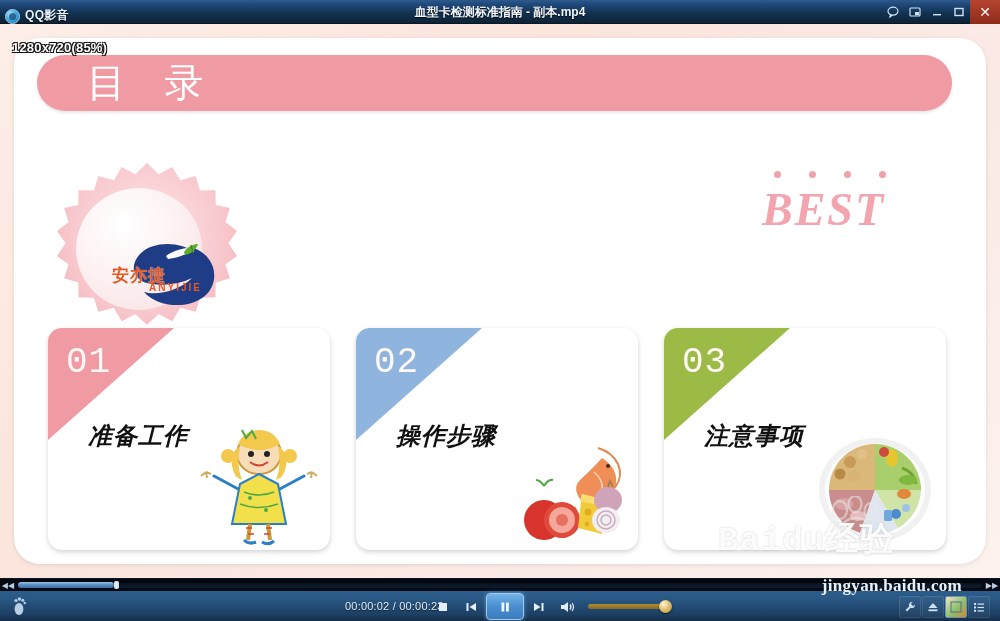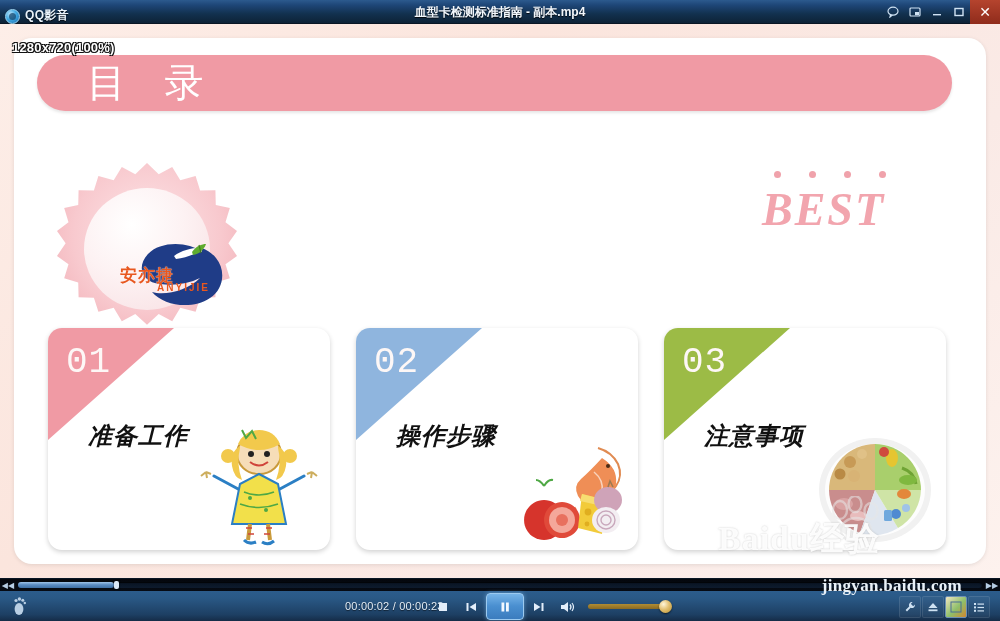--- a/index.html
+++ b/index.html
@@ -31,41 +31,41 @@
 
   
   .video{position:absolute;left:0;top:24px;width:1000px;height:554px;background:#ffffff;overflow:hidden;}
   .osd{position:absolute;left:12px;top:16px;font-size:13px;font-weight:bold;color:#ffffff;
     font-family:"Liberation Sans",sans-serif;letter-spacing:.2px;z-index:30;
     text-shadow:-1px -1px 0 #111,1px -1px 0 #111,-1px 1px 0 #111,1px 1px 0 #111;}
 
   .slide{position:absolute;left:0;top:0;width:1000px;height:554px;
     background:linear-gradient(135deg,#fdeee8 0%,#fbe5dd 35%,#faeae6 70%,#fdf2ee 100%);
     padding:14px;box-sizing:border-box;}
-  .slide-inner{position:relative;width:100%;height:100%;background:#fff;border-radius:18px;
+  .slide-inner{position:relative;width:100%;height:100%;background:#fff;border-radius:26px;
     box-shadow:0 1px 4px rgba(0,0,0,.10);overflow:hidden;}
 
   .banner{position:absolute;left:23px;top:17px;width:915px;height:56px;border-radius:28px;
     background:#f09aa4;box-shadow:0 2px 3px rgba(0,0,0,.10);}
   .banner-text{position:absolute;left:50px;top:50%;transform:translateY(-50%);
     color:#ffffff;font-size:39px;font-weight:normal;letter-spacing:13px;
     font-family:"DejaVu Sans",sans-serif;}
 
   
   .badge{position:absolute;left:38px;top:120px;width:190px;height:182px;}
   .badge-star{position:absolute;left:5px;top:5px;width:180px;height:172px;
     background:radial-gradient(circle at 50% 42%,#fde7e9 0%,#f8c9ce 55%,#efa6ae 100%);
     clip-path:polygon(50% 0%,56.5% 6.5%,64% 2.3%,68.5% 10%,77% 7.6%,79.5% 16%,88% 15.8%,88.2% 24.4%,
       96% 26.2%,93.6% 34.5%,100% 39.5%,95.2% 46.7%,100% 54%,93.6% 58.8%,96% 67%,88.2% 69.5%,
       88% 78%,79.5% 78.3%,77% 86.5%,68.5% 84.2%,64% 92%,56.5% 87.8%,50% 94%,43.5% 87.8%,
       36% 92%,31.5% 84.2%,23% 86.5%,20.5% 78.3%,12% 78%,11.8% 69.5%,4% 67%,6.4% 58.8%,
       0% 54%,4.8% 46.7%,0% 39.5%,6.4% 34.5%,4% 26.2%,11.8% 24.4%,12% 15.8%,20.5% 16%,
       23% 7.6%,31.5% 10%,36% 2.3%,43.5% 6.5%);
     filter:drop-shadow(2px 3px 3px rgba(0,0,0,.18));}
-  .badge-disc{position:absolute;left:32px;top:30px;width:126px;height:122px;border-radius:50%;
+  .badge-disc{position:absolute;left:24px;top:30px;width:126px;height:122px;border-radius:50%;
     background:radial-gradient(circle at 38% 30%,#ffffff 0%,#fdf2f3 45%,#f7dde0 100%);}
   .badge-swoosh{position:absolute;left:46px;top:46px;width:98px;height:88px;}
   .badge-cn{position:absolute;left:0;right:0;top:76px;text-align:center;color:#e8571f;
     font-size:17px;font-weight:bold;font-family:"DejaVu Sans",sans-serif;letter-spacing:1px;
     text-shadow:0 0 1px #fff;}
   .badge-en{position:absolute;left:0;right:0;top:94px;text-align:right;color:#e8571f;
     font-size:10px;font-weight:bold;letter-spacing:2px;}
 
   .main-title{position:absolute;left:232px;top:182px;color:#111;font-size:44px;font-weight:bold;
     letter-spacing:1px;font-family:"DejaVu Sans",sans-serif;}
@@ -82,21 +82,21 @@
     box-shadow:0 2px 5px rgba(0,0,0,.18);overflow:hidden;}
   .card-corner{position:absolute;left:0;top:0;width:126px;height:112px;}
   .card-num{position:absolute;left:18px;top:14px;color:#fdf7f6;font-size:36px;font-weight:normal;
     font-family:Liberation Mono, monospace;letter-spacing:1px;z-index:2;}
   .card-label{position:absolute;left:40px;top:92px;color:#111;font-size:24px;font-weight:bold;
     font-family:"DejaVu Sans",sans-serif;letter-spacing:1px;z-index:3;font-style:italic;}
   .card-art{position:absolute;right:6px;bottom:4px;width:130px;height:118px;}
 
   .watermark{position:absolute;right:8px;bottom:4px;width:260px;height:50px;z-index:20;}
   .wm-text{position:absolute;left:0;top:6px;font-size:34px;font-weight:bold;color:rgba(255,255,255,.92);
-    font-family:Liberation Serif, serif;letter-spacing:1px;
+    font-family:Liberation Mono, monospace;letter-spacing:1px;
     text-shadow:0 0 2px rgba(160,160,160,.55);}
   .wm-paw{position:absolute;left:110px;top:-14px;width:56px;height:48px;opacity:.55;}
 
   
   .player{position:absolute;left:0;top:578px;width:1000px;height:43px;
     background:linear-gradient(180deg,#1c3a5c 0%,#2d5f92 12%,#2a5986 45%,#1d3f63 85%,#152c47 100%);
     border-top:1px solid #0a1624;box-sizing:border-box;}
   .progress-row{position:absolute;left:0;top:0;width:1000px;height:12px;
     background:linear-gradient(180deg,#04070d 0%,#060b14 100%);display:flex;align-items:center;}
   .seek-mark{width:16px;height:12px;display:flex;align-items:center;justify-content:center;
@@ -164,21 +164,21 @@
       <div class="tb-btn">
         <svg width="12" height="12" viewBox="0 0 12 12">
             <rect x="2" y="2.5" width="8" height="7" fill="none" stroke="#cfe2f3" stroke-width="1.4"></rect>
           </svg>
       </div>
       <div class="tb-close">✕</div>
     </div>
   </div>
 
   <div class="video">
-    <div class="osd">1280x720(100%)</div>
+    <div class="osd">1280x720(85%)</div>
 
     <div class="slide">
       <div class="slide-inner">
 
         <div class="banner">
           <div class="banner-text">目 录</div>
         </div>
 
         <div class="badge">
           <div class="badge-star"></div>

